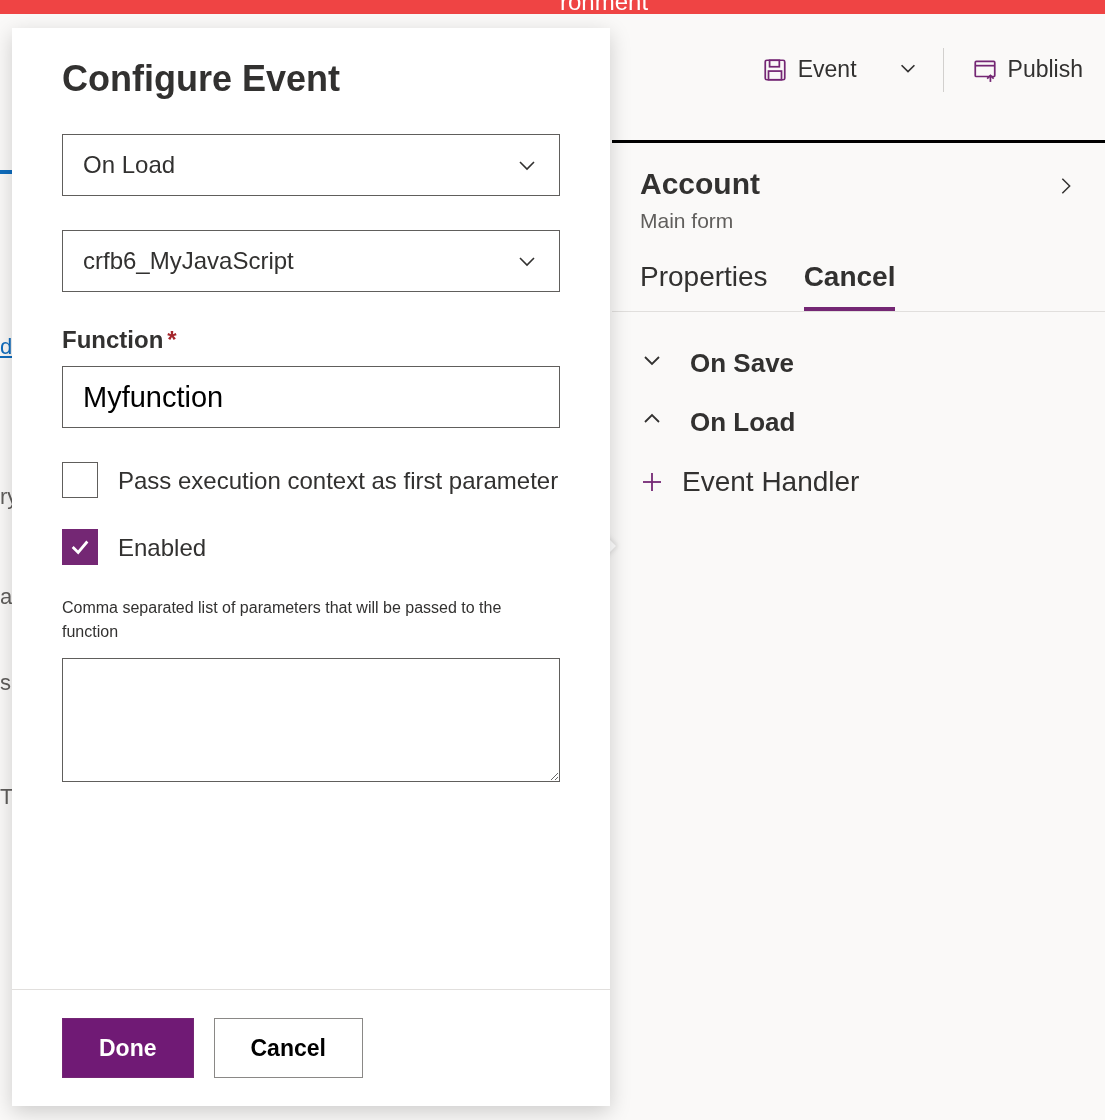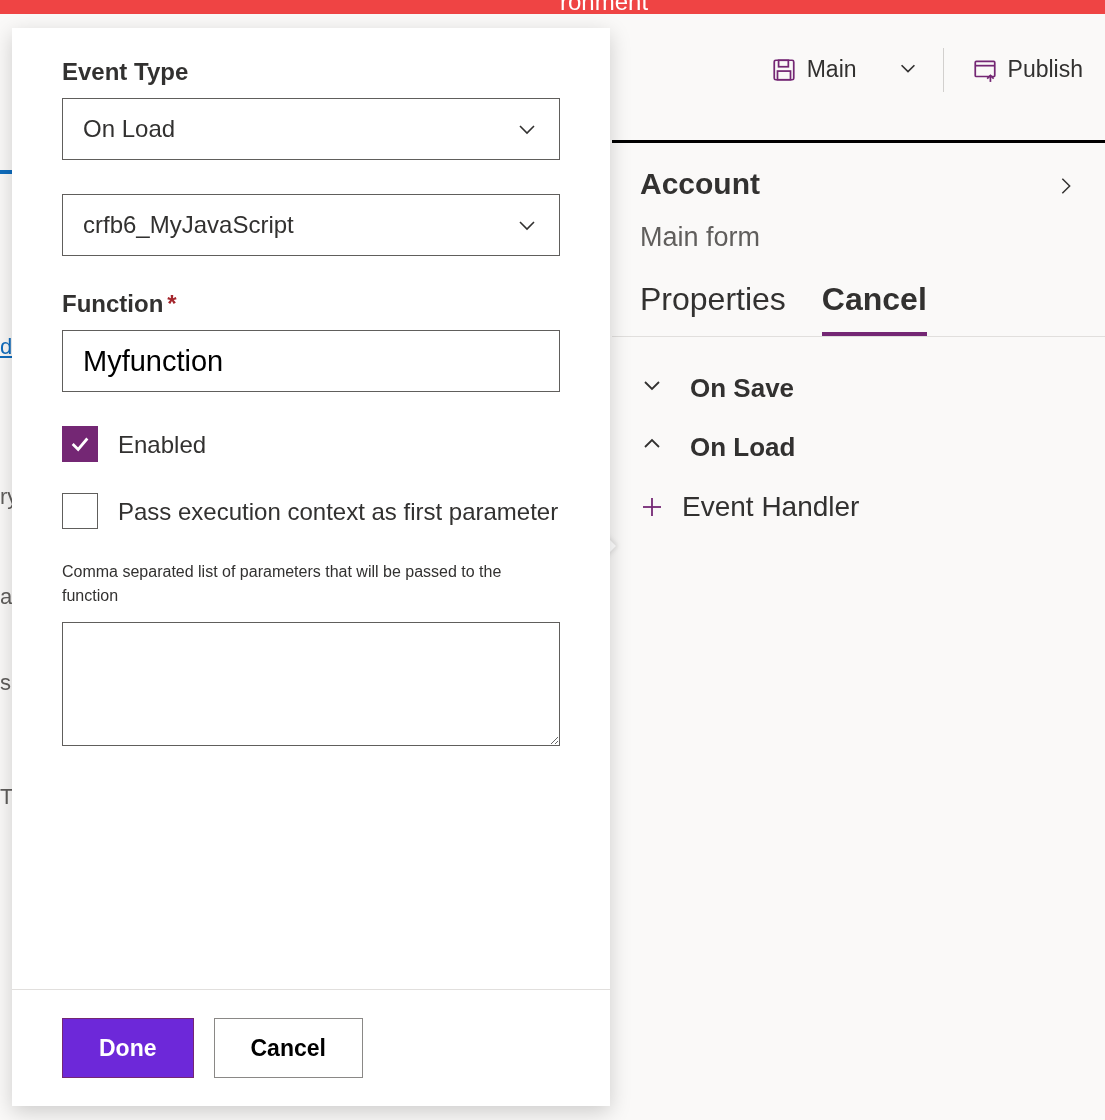--- a/index.html
+++ b/index.html
@@ -13,23 +13,23 @@
   .command-bar { position: absolute; top: 30px; right: 0; display: flex; align-items: center; gap: 0; padding-right: 0; }
   .cmd-btn { display: flex; align-items: center; gap: 10px; padding: 12px 22px; font-size: 23px; color: #323130; cursor: pointer; }
   .cmd-btn svg { width: 26px; height: 26px; }
   .cmd-sep { width: 1px; height: 44px; background: #d2d0ce; margin: 0 6px; }
   .cmd-chevron { padding: 12px 18px; cursor: pointer; }
 
   
   .right-panel { position: absolute; top: 126px; left: 612px; right: 0; bottom: 0; background: #faf9f8; border-top: 3px solid #000000; }
   .rp-header { padding: 24px 28px 10px 28px; display:flex; align-items:flex-start; justify-content:space-between; }
   .rp-title { font-size: 30px; font-weight: 600; color: #323130; }
-  .rp-sub { font-size: 27px; color: #605e5c; margin-top: 21px; }
+  .rp-sub { font-size: 21px; color: #605e5c; margin-top: 8px; }
   .rp-tabs { display: flex; gap: 36px; padding: 18px 28px 0 28px; border-bottom: 1px solid #e1dfdd; }
-  .rp-tab { font-size: 32px; color: #323130; padding-bottom: 14px; cursor: pointer; }
+  .rp-tab { font-size: 28px; color: #323130; padding-bottom: 14px; cursor: pointer; }
   .rp-tab.active { font-weight: 600; border-bottom: 4px solid #742774; }
   .rp-section { padding: 22px 28px; }
   .rp-row { display: flex; gap: 26px; padding: 14px 0; font-size: 26px; font-weight: 600; cursor: pointer; }
   .rp-add { display: flex; align-items: center; gap: 18px; padding: 14px 0; font-size: 28px; color: #323130; cursor: pointer; }
   .rp-add svg { color: #742774; width: 24px; height: 24px; }
 
   
   .callout-pointer { position:absolute; top: 514px; left: 598px; width: 0; height: 0; border-top: 18px solid transparent; border-bottom: 18px solid transparent; border-left: 18px solid #fff; filter: drop-shadow(2px 0 2px rgba(0,0,0,0.1));}
 
   
@@ -42,21 +42,21 @@
   .text-input { width: 100%; border: 1px solid #605e5c; height: 62px; padding: 0 20px; font-size: 29px; margin-bottom: 34px; }
   .req-star { color: #a4262c; font-size: 24px; font-weight:600; margin-left:4px;}
   .chk-row { display: flex; align-items: flex-start; gap: 20px; margin-bottom: 30px; }
   .chk-box { width: 36px; height: 36px; border: 1px solid #605e5c; flex-shrink: 0; display:flex; align-items:center; justify-content:center; cursor:pointer; }
   .chk-box.checked { background: #742774; border-color:#742774; color:#fff; }
   .chk-label { font-size: 24px; line-height: 1.45; padding-top:2px; }
   .params-label { font-size: 16px; line-height: 1.5; margin-bottom: 14px; }
   .textarea { width: 100%; height: 124px; border: 1px solid #605e5c; resize: both; padding: 10px; font-size: 20px; font-family: inherit; }
   .flyout-footer { border-top: 1px solid #e1dfdd; padding: 28px 50px; display: flex; gap: 20px; }
   .btn { height: 60px; font-size: 23px; border: 1px solid #8a8886; background: #fff; padding: 0 36px; cursor: pointer; font-weight:600; }
-  .btn.primary { background: #6d28d9; color: #fff; border-color: #742774; }
+  .btn.primary { background: #701a75; color: #fff; border-color: #742774; }
 
   
   .bg-frag { position:absolute; color:#605e5c; font-size:22px; }
   .bg-link { color:#0f6cbd; text-decoration: underline; }
   .left-underline { position:absolute; top:156px; left:0; width:12px; height:4px; background:#0f6cbd; }
 </style>
 </head>
 <body>
 
 <div class="topbar">
@@ -72,21 +72,21 @@
   <span class="bg-frag" style="top:656px; left:0;">sir</span>
   <span class="bg-frag" style="top:770px; left:0;">TS</span>
 
   <div class="command-bar">
     <div class="cmd-btn">
       <svg viewBox="0 0 24 24" fill="none" stroke="#742774" stroke-width="1.6">
           <rect x="3" y="3" width="18" height="18" rx="1.5"></rect>
           <rect x="7" y="3" width="9" height="6"></rect>
           <rect x="6" y="13" width="12" height="8"></rect>
         </svg>
-      <span>Main</span>
+      <span>Event</span>
     </div>
     <div class="cmd-chevron">
       <svg width="22" height="22" viewBox="0 0 24 24" fill="none" stroke="#323130" stroke-width="1.8">
           <polyline points="5 9 12 16 19 9"></polyline>
         </svg>
     </div>
     <div class="cmd-sep"></div>
     <div class="cmd-btn">
       <svg viewBox="0 0 24 24" fill="none" stroke="#742774" stroke-width="1.6">
           <rect x="3" y="4" width="18" height="14" rx="1"></rect>
@@ -132,53 +132,53 @@
           </svg>
         <span>Event Handler</span>
       </div>
     </div>
   </div>
 
   <div class="callout-pointer"></div>
 
   <div class="flyout">
     <div class="flyout-body">
+      <div class="flyout-title">Configure Event</div>
 
-      <label class="fld-label">Event Type</label>
       <div class="select-box">
         <span>On Load</span>
         <svg class="chev" width="24" height="24" viewBox="0 0 24 24" fill="none" stroke="#323130" stroke-width="1.6">
             <polyline points="5 9 12 16 19 9"></polyline>
           </svg>
       </div>
 
       <div class="select-box">
         <span>crfb6_MyJavaScript</span>
         <svg class="chev" width="24" height="24" viewBox="0 0 24 24" fill="none" stroke="#323130" stroke-width="1.6">
             <polyline points="5 9 12 16 19 9"></polyline>
           </svg>
       </div>
 
       <label class="fld-label">
         <span>Function</span><span class="req-star">*</span>
       </label>
       <input class="text-input" type="text" value="Myfunction" style="">
 
       <div class="chk-row">
+        <div class="chk-box"></div>
+        <div class="chk-label">Pass execution context as first parameter</div>
+      </div>
+
+      <div class="chk-row">
         <div class="chk-box checked">
           <svg width="22" height="22" viewBox="0 0 24 24" fill="none" stroke="#fff" stroke-width="3">
               <polyline points="4 12 10 18 20 6"></polyline>
             </svg>
         </div>
         <div class="chk-label">Enabled</div>
-      </div>
-
-      <div class="chk-row">
-        <div class="chk-box"></div>
-        <div class="chk-label">Pass execution context as first parameter</div>
       </div>
 
       <div class="params-label">Comma separated list of parameters that will be passed to the function</div>
       <textarea class="textarea" style=""></textarea>
     </div>
     <div class="flyout-footer">
       <button class="btn primary">Done</button>
       <button class="btn">Cancel</button>
     </div>
   </div>

